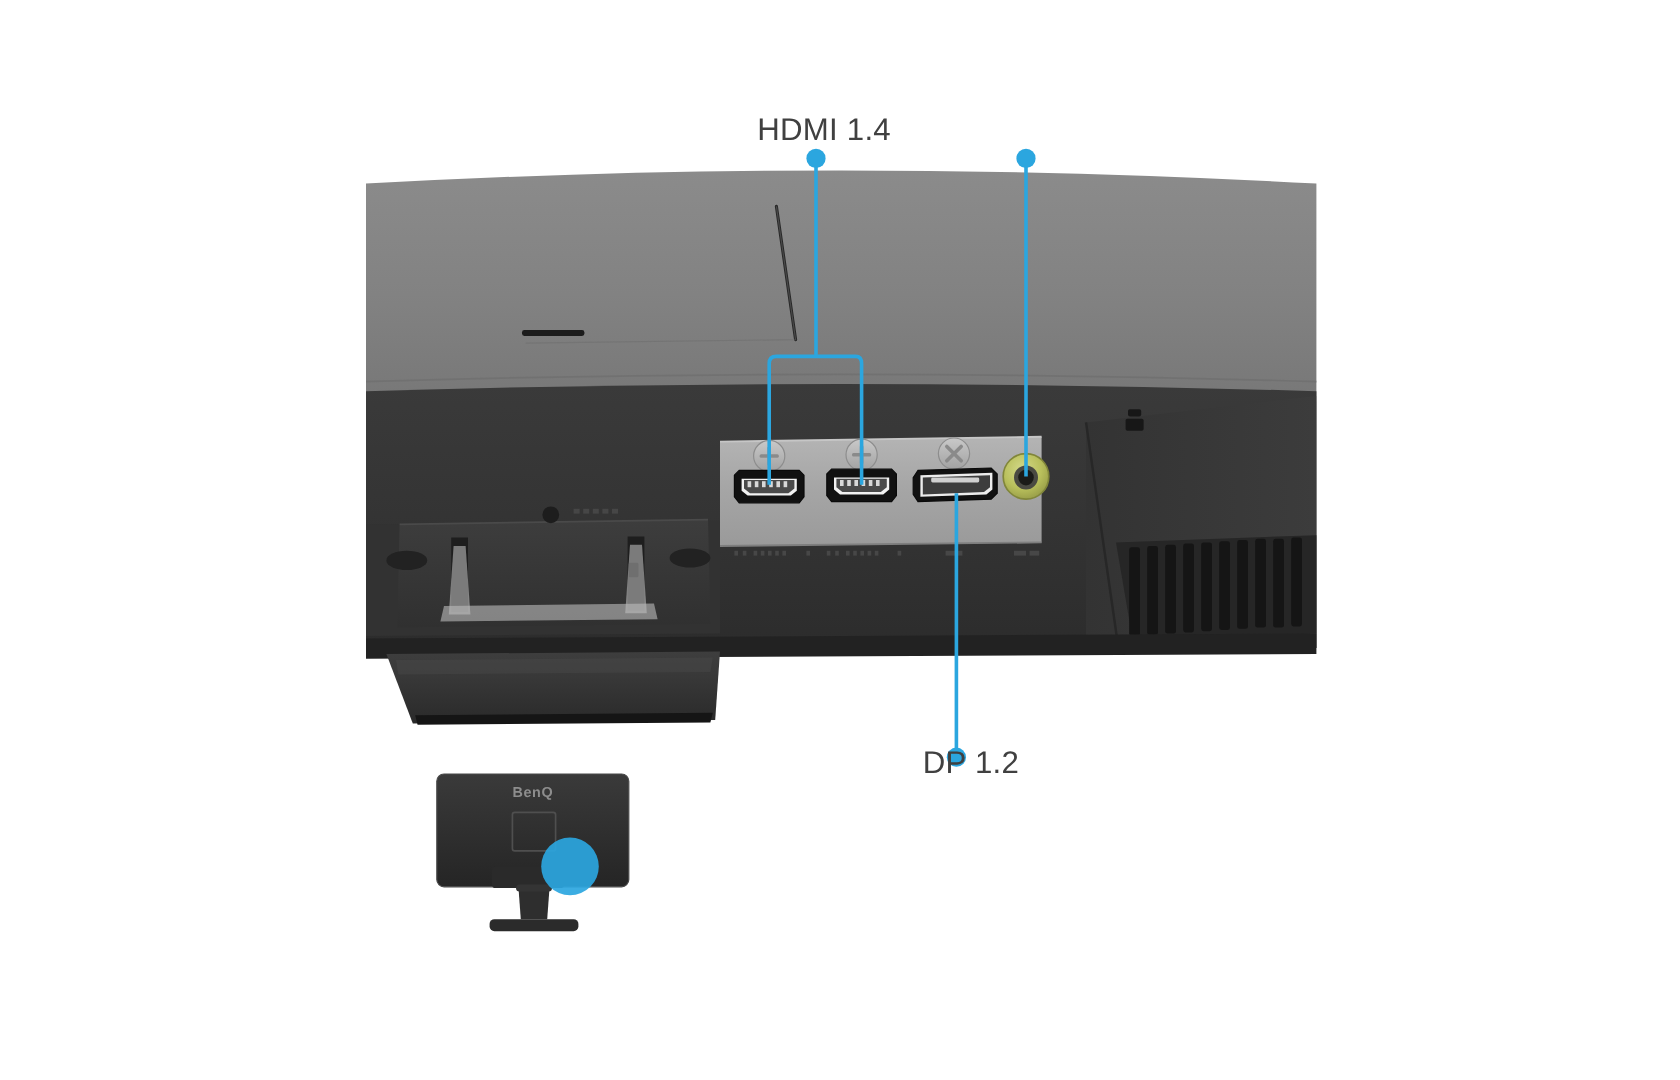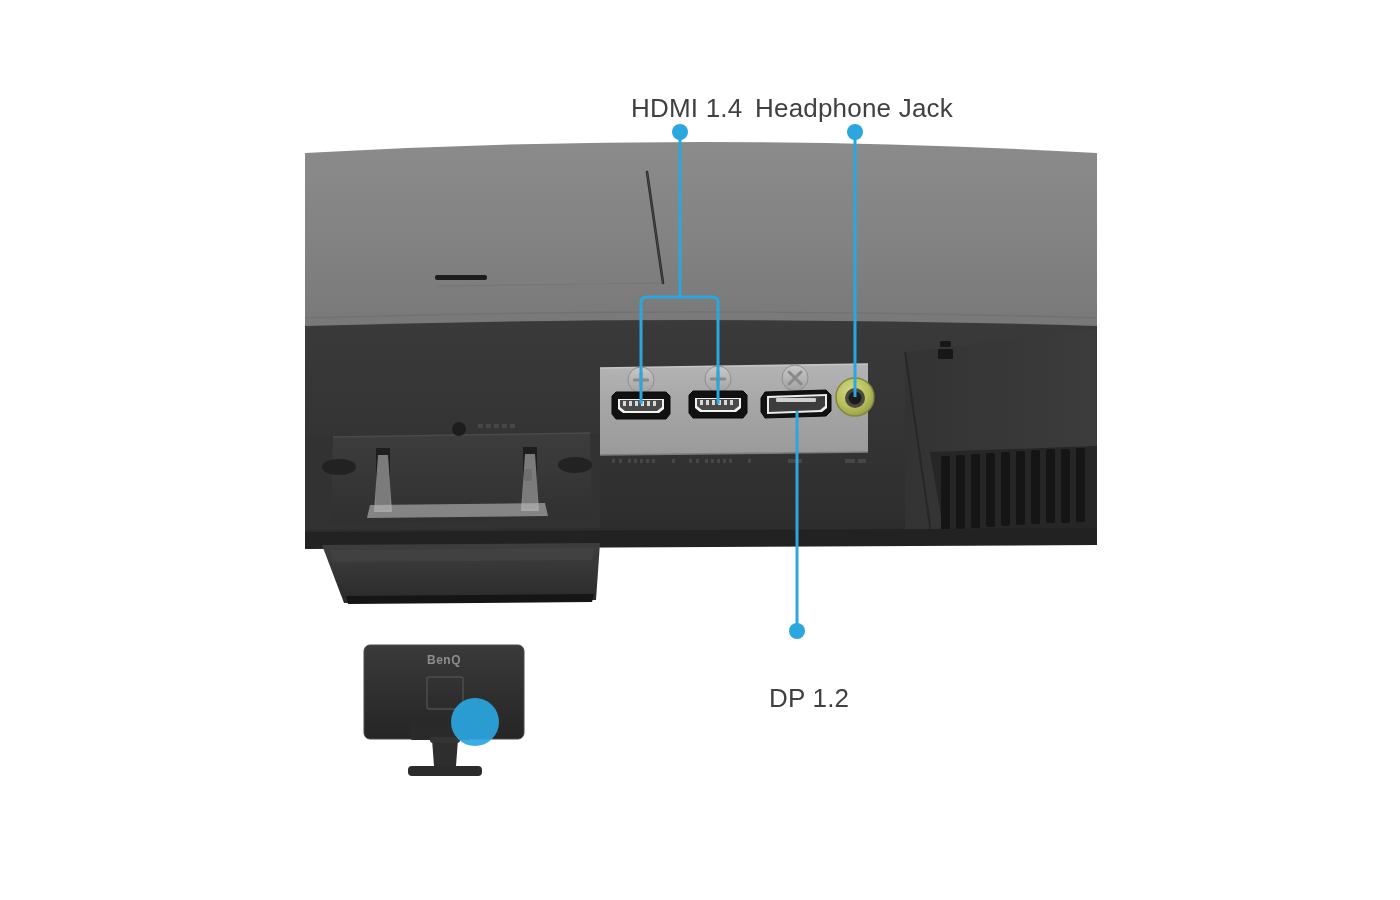--- a/index.html
+++ b/index.html
@@ -30,21 +30,21 @@
     position: absolute;
     color: #404040;
     font-size: 26px;
     font-weight: 400;
     letter-spacing: 0.2px;
     white-space: nowrap;
     line-height: 1;
   }
   #label-hdmi      { left: 631px; top: 95px; }
   #label-headphone { left: 755px; top: 95px; }
-  #label-dp        { left: 769px; top: 685px; }
+  #label-dp        { left: 769px; top: 622px; }
 
   
   svg.layer {
     position: absolute;
     left: 0; top: 0;
     width: 1400px;
     height: 900px;
     overflow: visible;
   }
   #art-layer   { z-index: 1; }
@@ -301,17 +301,16 @@
     </g>
 
     <g>
       <path class="lead-line" d="M797,411 L797,628"></path>
       <circle class="lead-dot" cx="797" cy="631" r="8"></circle>
     </g>
   </svg>
 
   <div class="callout-label" id="label-hdmi">HDMI 1.4</div>
 
-  <div class="callout-label" id="label-headphone">Headphone Jack</div>
 
   <div class="callout-label" id="label-dp">DP 1.2</div>
 
 </div>
 
 </body></html>

